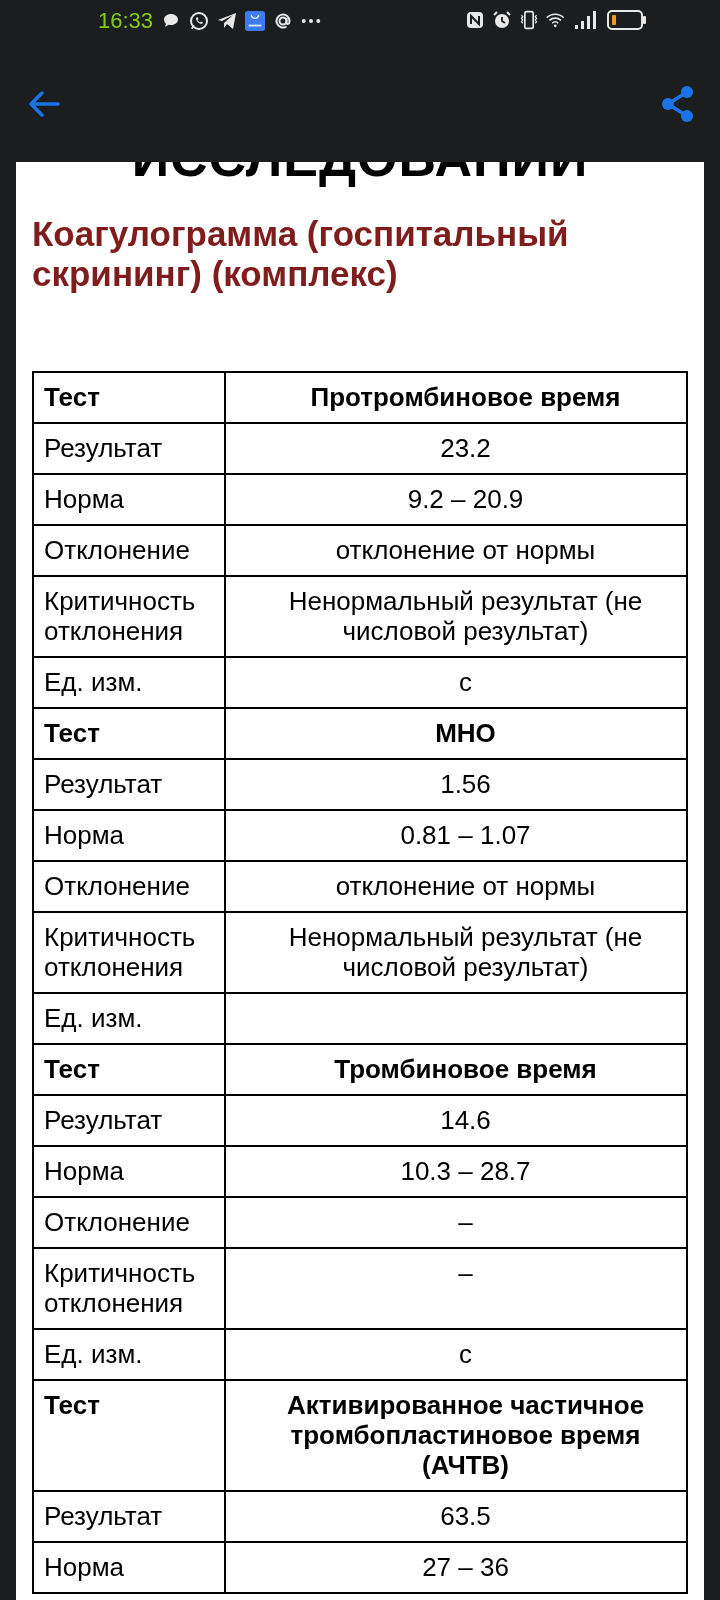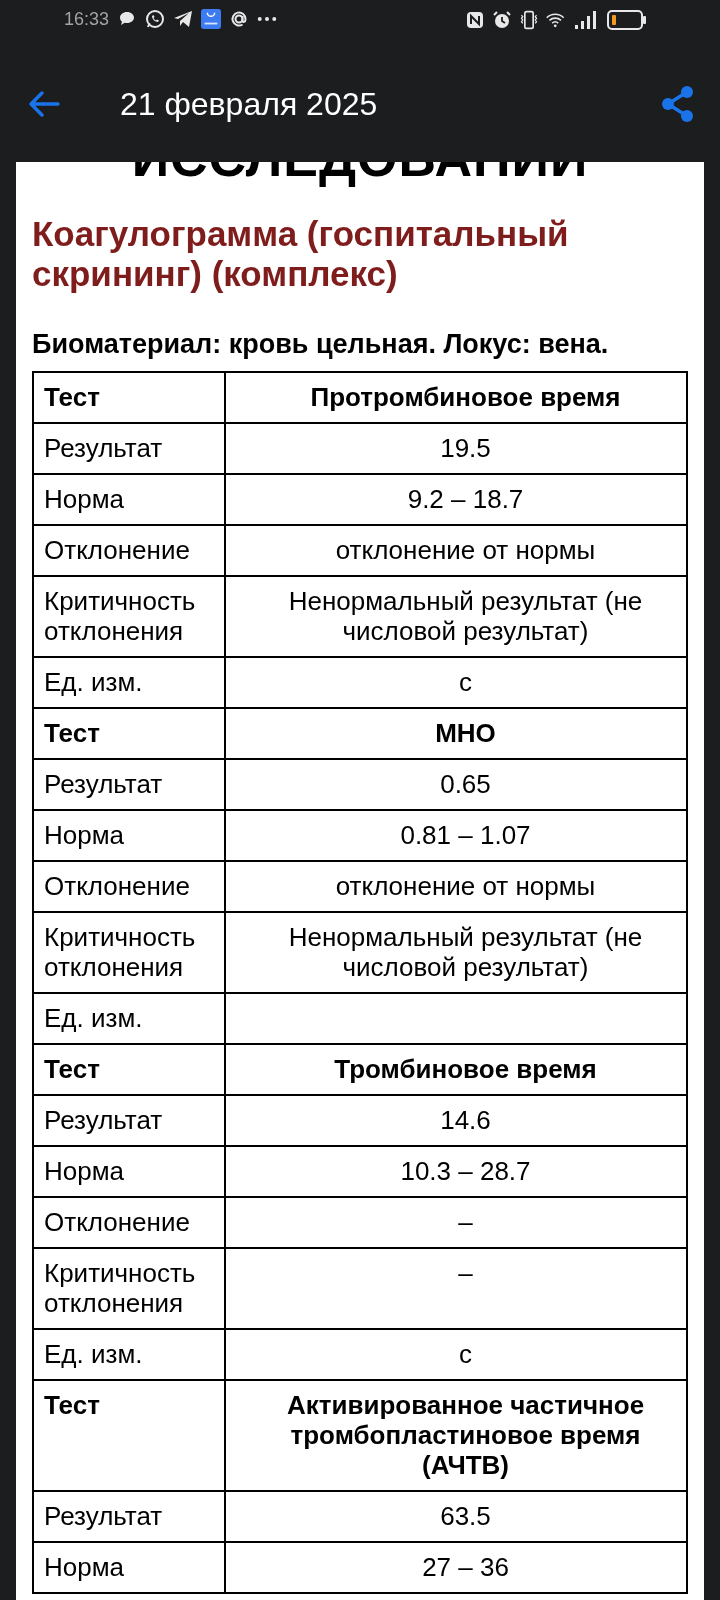--- a/index.html
+++ b/index.html
@@ -7,21 +7,21 @@
     width:720px; height:1600px; overflow:hidden;
     background:#1c1d1f;
     font-family:"Liberation Sans", sans-serif;
     position:relative;
   }
   .status-bar {
     position:absolute; left:0; top:0; width:720px; height:44px;
     background:#1c1d1f; color:#e8e8e8;
   }
   .status-left { position:absolute; left:64px; top:8px; display:flex; align-items:center; gap:8px; }
-  .status-time { font-size:18px; color:#a3a3a3; letter-spacing:0px; }
+  .status-time { font-size:22px; color:#84cc16; letter-spacing:0px;margin-left:34px; }
   .sb-icon { display:inline-flex; align-items:center; justify-content:center; width:20px; height:22px; }
   .status-right { position:absolute; right:72px; top:9px; display:flex; align-items:center; gap:7px; }
 
   .app-bar {
     position:absolute; left:0; top:44px; width:720px; height:118px;
     background:#1c1d1f;
   }
   .back-btn { position:absolute; left:24px; top:40px; width:40px; height:40px; display:flex; align-items:center; justify-content:center; cursor:pointer; }
   .app-title { position:absolute; left:120px; top:42px; font-size:32px; color:#ffffff; font-family:"Liberation Sans", sans-serif; }
   .share-btn { position:absolute; right:20px; top:38px; width:44px; height:44px; display:flex; align-items:center; justify-content:center; cursor:pointer; }
@@ -143,71 +143,69 @@
     </span>
   </div>
 </div>
 
 <div class="app-bar">
   <div class="back-btn">
     <svg width="36" height="36" viewBox="0 0 36 36">
         <path d="M32 18H6M16 7L5 18l11 11" fill="none" stroke="#1a73e8" stroke-width="3.5" stroke-linecap="round" stroke-linejoin="round"></path>
       </svg>
   </div>
-  <div class="app-title">21 февраля 2025</div>
   <div class="share-btn">
     <svg width="36" height="38" viewBox="0 0 36 38">
         <circle cx="27" cy="7" r="6" fill="#1a73e8"></circle>
         <circle cx="8" cy="19" r="6" fill="#1a73e8"></circle>
         <circle cx="27" cy="31" r="6" fill="#1a73e8"></circle>
         <path d="M27 7L8 19l19 12" fill="none" stroke="#1a73e8" stroke-width="3.5"></path>
       </svg>
   </div>
 </div>
 
 <div class="doc">
   <div class="clipped-heading">ИССЛЕДОВАНИЙ</div>
   <div class="section-title">Коагулограмма (госпитальный скрининг) (комплекс)</div>
-  <div class="biomaterial">Биоматериал: кровь цельная. Локус: вена.</div>
 
   <table class="results">
     <tbody>
 
       <tr class="test-row">
         <td class="label">Тест</td>
         <td class="value">Протромбиновое время</td>
       </tr>
       <tr>
         <td class="label">Результат</td>
-        <td class="value">19.5</td>
-      </tr>
-      <tr>
-        <td class="label">Норма</td>
-        <td class="value">9.2 – 18.7</td>
+        <td class="value">23.2</td>
+      </tr>
+      <tr>
+        <td class="label">Норма</td>
+        <td class="value">9.2 – 20.9</td>
       </tr>
       <tr>
         <td class="label">Отклонение</td>
         <td class="value">отклонение от нормы</td>
       </tr>
       <tr>
         <td class="label">Критичность отклонения</td>
         <td class="value">Ненормальный результат (не числовой результат)</td>
       </tr>
       <tr>
         <td class="label">Ед. изм.</td>
         <td class="value">с</td>
       </tr>
 
       <tr class="test-row">
         <td class="label">Тест</td>
         <td class="value">МНО</td>
       </tr>
       <tr>
         <td class="label">Результат</td>
-        <td class="value">0.65</td>
+        <td class="value">1.56</td>
       </tr>
       <tr>
         <td class="label">Норма</td>
         <td class="value">0.81 – 1.07</td>
       </tr>
       <tr>
         <td class="label">Отклонение</td>
         <td class="value">отклонение от нормы</td>
       </tr>
       <tr>

